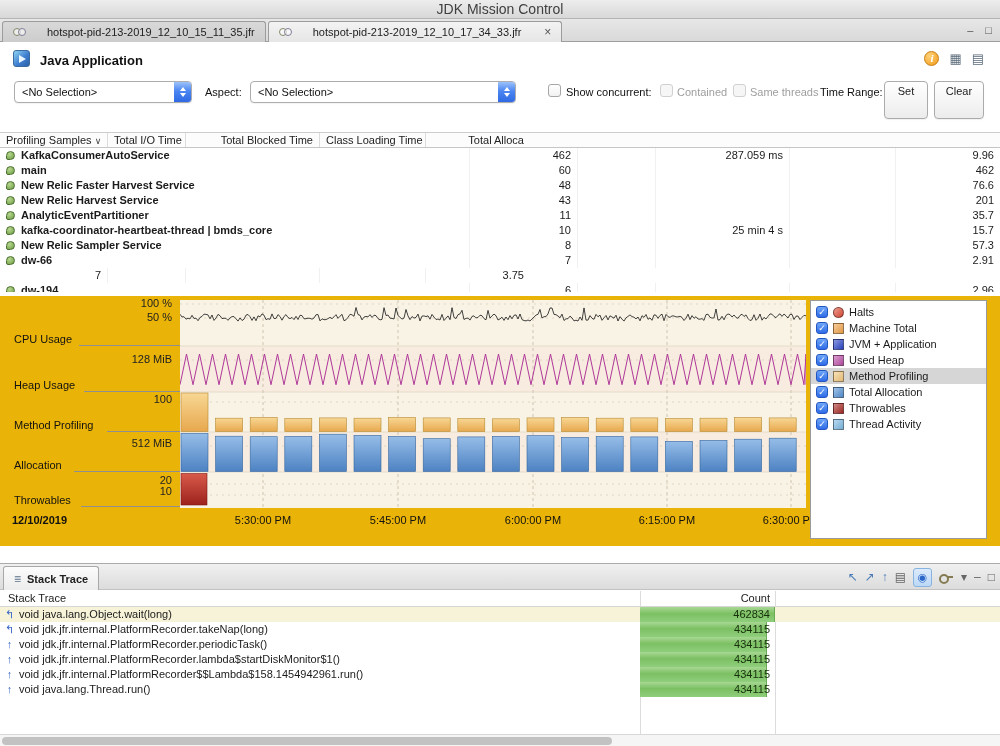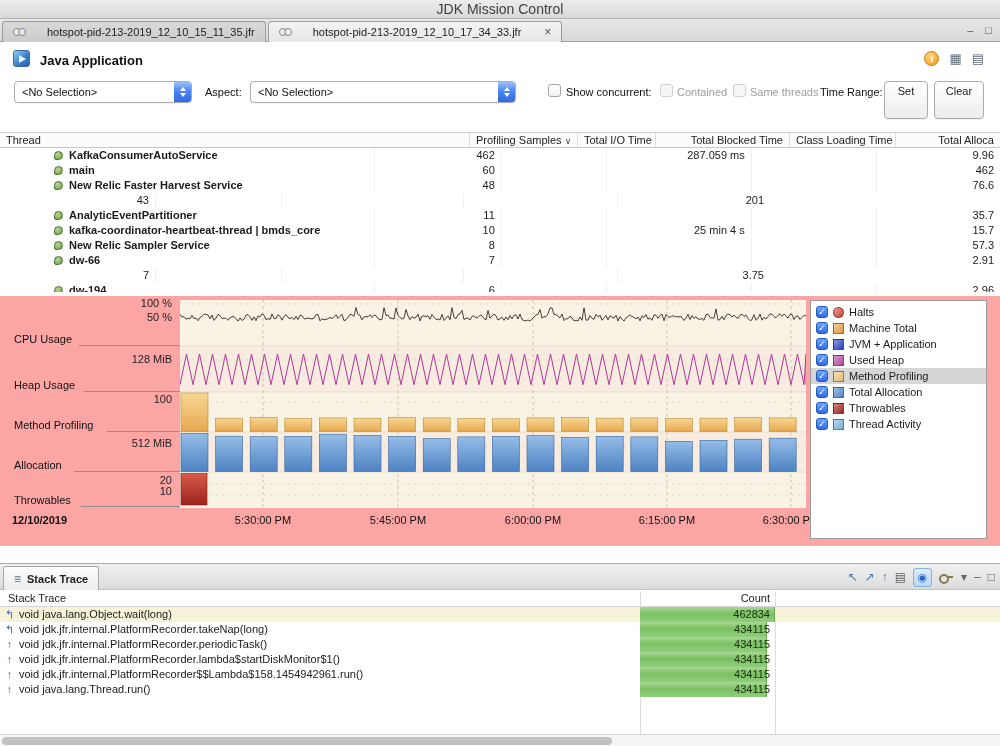--- a/index.html
+++ b/index.html
@@ -51,30 +51,30 @@
   .cbox{position:absolute;top:8px;width:13px;height:13px;border:1px solid #a6a6a6;border-radius:3px;background:linear-gradient(#fff,#f1f1f1);}
   .cbox.disabled{border-color:#d0d0d0;background:#f6f6f6;}
   .btn{position:absolute;top:5px;height:38px;border:1px solid #ababab;border-radius:4px;
     background:linear-gradient(#ffffff,#ececec);font-size:11px;color:#222;text-align:center;line-height:19px;box-shadow:0 1px 1px rgba(0,0,0,.06);}
 
   
   .thread-table{position:absolute;left:0;top:132px;width:100%;height:160px;overflow:hidden;background:#fff;}
   .thead{display:flex;height:16px;border-top:1px solid #cdcdcd;border-bottom:1px solid #c6c6c6;background:#fcfcfc;}
   .thead .hc{border-right:1px solid #dcdcdc;padding:0 6px;line-height:15px;color:#222;white-space:nowrap;overflow:hidden;}
   .trow{display:flex;height:15px;line-height:15px;}
-  .trow .tc{padding:0 6px;border-right:1px solid #f0f0f0;white-space:nowrap;overflow:hidden;margin-left:48px;}
+  .trow .tc{padding:0 6px;border-right:1px solid #f0f0f0;white-space:nowrap;overflow:hidden;}
   .num{text-align:right;}
   .c0{width:470px;} .c1{width:108px;} .c2{width:78px;} .c3{width:134px;} .c4{width:106px;} .c5{width:104px;border-right:none !important;}
   .tname{font-weight:bold;}
   .thread-icon{display:inline-block;width:9px;height:9px;margin-right:6px;border-radius:50% 50% 50% 2px;
     background:radial-gradient(circle at 35% 30%,#b8d890,#6d9c44);border:1px solid #4c7030;vertical-align:-1px;}
   .sort{color:#444;font-size:9px;}
 
   
-  .chart-section{position:absolute;left:0;top:296px;width:100%;height:250px;background:#fca5a5;}
+  .chart-section{position:absolute;left:0;top:296px;width:100%;height:250px;background:#eab308;}
   .tick{position:absolute;left:92px;width:80px;text-align:right;color:#222;}
   .lane-caption{position:absolute;left:14px;color:#111;white-space:nowrap;}
   .axis-seg{position:absolute;height:1px;background:#8f8f8f;}
   #chart-canvas{position:absolute;left:180px;top:4px;width:626px;height:208px;}
   .x-time{position:absolute;width:90px;text-align:center;top:218px;color:#111;}
   .x-date{position:absolute;left:12px;top:218px;font-weight:bold;color:#111;}
   .legend{position:absolute;left:810px;top:4px;width:177px;height:239px;border:1px solid #9a9a9a;background:#fff;padding-top:3px;overflow:hidden;}
   .litem{display:flex;align-items:center;gap:5px;height:16px;padding:0 5px;}
   .litem.selected{background:#d6d6d6;}
   .lcheck{width:12px;height:12px;flex:none;border-radius:3px;background:linear-gradient(#6ea6f8,#2e6be8);
@@ -175,21 +175,20 @@
     <span class="flabel disabled" style="left:677px;">Contained</span>
     <span class="cbox disabled" style="left:733px;"></span>
     <span class="flabel disabled" style="left:750px;">Same threads</span>
     <span class="flabel" style="left:820px;">Time Range:</span>
     <div class="btn" style="left:884px;width:44px;">Set</div>
     <div class="btn" style="left:934px;width:50px;">Clear</div>
   </div>
 
   <div class="thread-table">
     <div class="thead">
-      <div class="hc c0"><span>Thread</span></div>
       <div class="hc c1 num"><span>Profiling Samples</span> <span class="sort">∨</span></div>
       <div class="hc c2 num"><span>Total I/O Time</span></div>
       <div class="hc c3 num"><span>Total Blocked Time</span></div>
       <div class="hc c4 num"><span>Class Loading Time</span></div>
       <div class="hc c5 num"><span>Total Alloca</span></div>
     </div>
     <div id="thread-rows">
         <div class="trow">
           <div class="tc c0"><span class="thread-icon"></span><span class="tname">KafkaConsumerAutoService</span></div>
           <div class="tc c1 num">462</div>
@@ -208,20 +207,21 @@
         </div>
         <div class="trow">
           <div class="tc c0"><span class="thread-icon"></span><span class="tname">New Relic Faster Harvest Service</span></div>
           <div class="tc c1 num">48</div>
           <div class="tc c2 num"></div>
           <div class="tc c3 num"></div>
           <div class="tc c4 num"></div>
           <div class="tc c5 num">76.6</div>
         </div>
         <div class="trow">
+          <div class="tc c0"><span class="thread-icon"></span><span class="tname">New Relic Harvest Service</span></div>
           <div class="tc c1 num">43</div>
           <div class="tc c2 num"></div>
           <div class="tc c3 num"></div>
           <div class="tc c4 num"></div>
           <div class="tc c5 num">201</div>
         </div>
         <div class="trow">
           <div class="tc c0"><span class="thread-icon"></span><span class="tname">AnalyticEventPartitioner</span></div>
           <div class="tc c1 num">11</div>
           <div class="tc c2 num"></div>

